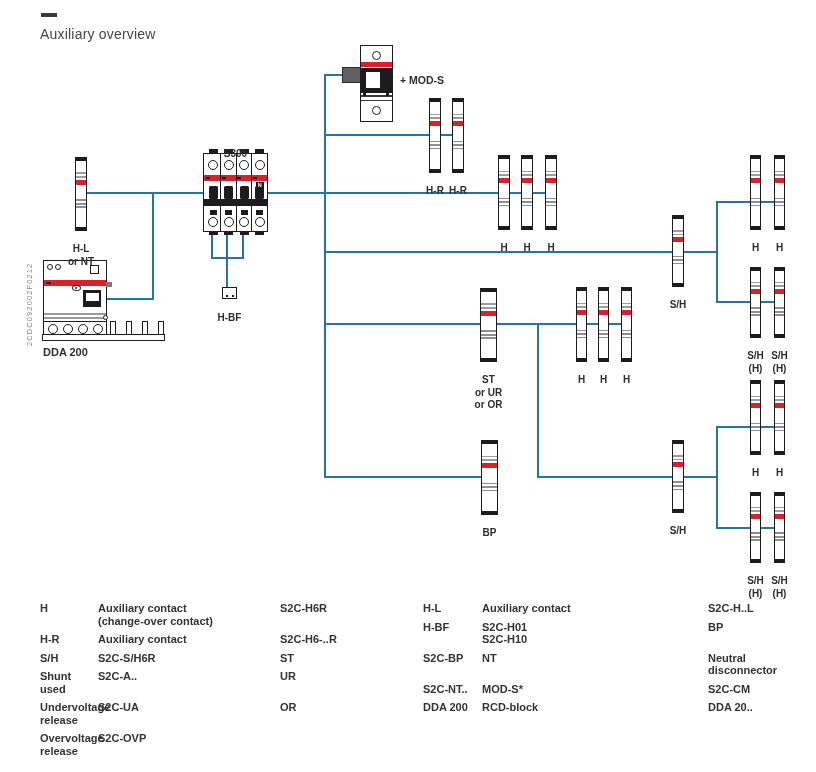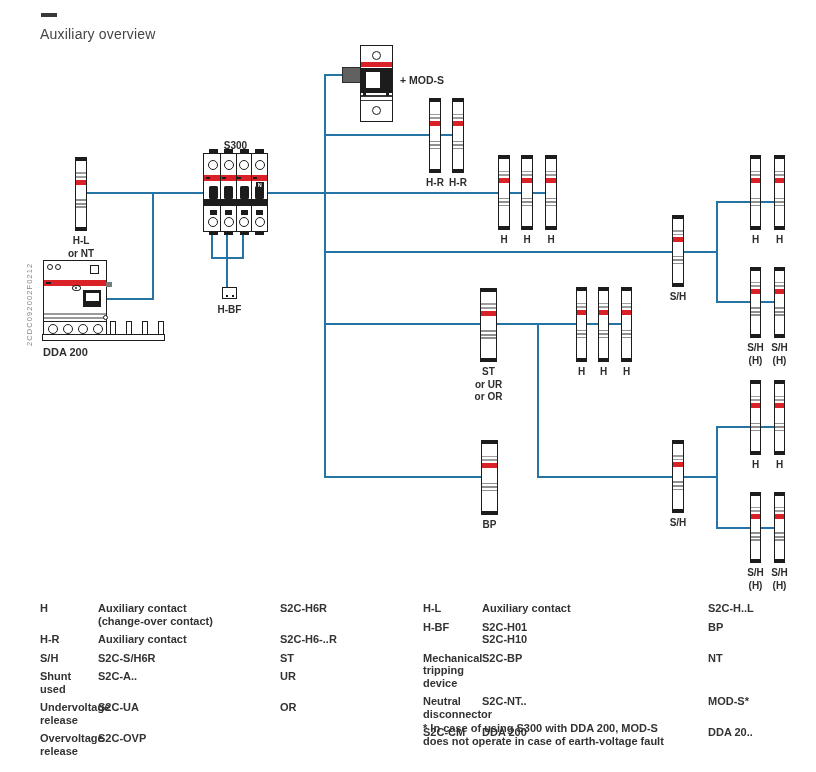--- a/index.html
+++ b/index.html
@@ -15,21 +15,21 @@
   .strip>div{position:absolute;left:0;right:0;}
   .cap-t{top:0;height:3px;background:#1c1c1c;}
   .cap-b{bottom:0;height:3px;background:#1c1c1c;}
   .gl1{top:20%;height:1.5px;background:#9d9d9d;}
   .gl2{top:25%;height:1.5px;background:#9d9d9d;}
   .redband{top:30%;height:5px;background:var(--red,#da2128);}
   .gs1{top:57%;height:1.5px;background:#8f8f8f;}
   .gs2{top:62%;height:2px;background:#8f8f8f;}
   .gs3{top:67%;height:1.5px;background:#8f8f8f;}
   .dlabel{position:absolute;transform:translateX(-50%);text-align:center;font-size:10px;font-weight:bold;
-          color:#2d2d2d;line-height:12.5px;white-space:pre-line;z-index:3;}
+          color:#2d2d2d;line-height:12.5px;white-space:pre-line;z-index:3;margin-top:8px;}
   .dlabel-left{position:absolute;font-size:10.5px;font-weight:bold;color:#2d2d2d;z-index:3;white-space:nowrap;}
   .devbody{position:absolute;background:#fff;border:1.4px solid #1c1c1c;box-sizing:border-box;z-index:2;}
   .dv{position:absolute;}
   .ring{position:absolute;border:1.6px solid #1c1c1c;border-radius:50%;background:#fff;box-sizing:border-box;}
   .blk{position:absolute;background:#1c1c1c;}
   .legend{position:absolute;display:grid;row-gap:6px;font-size:11px;line-height:12.5px;color:#333;font-weight:600;}
   .legend-left{left:40px;top:602px;grid-template-columns:58px 182px 1fr;width:340px;}
   .legend-right{left:423px;top:602px;grid-template-columns:59px 226px 1fr;width:372px;}
   .cell{white-space:pre-line;}
   .footnote{position:absolute;left:423px;top:722px;width:330px;font-size:11px;line-height:13px;
@@ -409,25 +409,23 @@
       <div class="cell">S2C-OVP</div>
     </div>
   <div class="legend legend-right">
       <div class="cell">H-L</div>
       <div class="cell">Auxiliary contact</div>
       <div class="cell">S2C-H..L</div>
       <div class="cell">H-BF</div>
       <div class="cell">S2C-H01
 S2C-H10</div>
       <div class="cell">BP</div>
-      <div class="cell">Mechanical tripping device</div>
       <div class="cell">S2C-BP</div>
       <div class="cell">NT</div>
       <div class="cell">Neutral disconnector</div>
       <div class="cell">S2C-NT..</div>
       <div class="cell">MOD-S*</div>
       <div class="cell">S2C-CM</div>
       <div class="cell">DDA 200</div>
+      <div class="cell">RCD-block</div>
       <div class="cell">DDA 20..</div>
     </div>
-  <div class="footnote">* In case of using S300 with DDA 200, MOD-S
-does not operate in case of earth-voltage fault</div>
 </div>
 
 </body></html>

